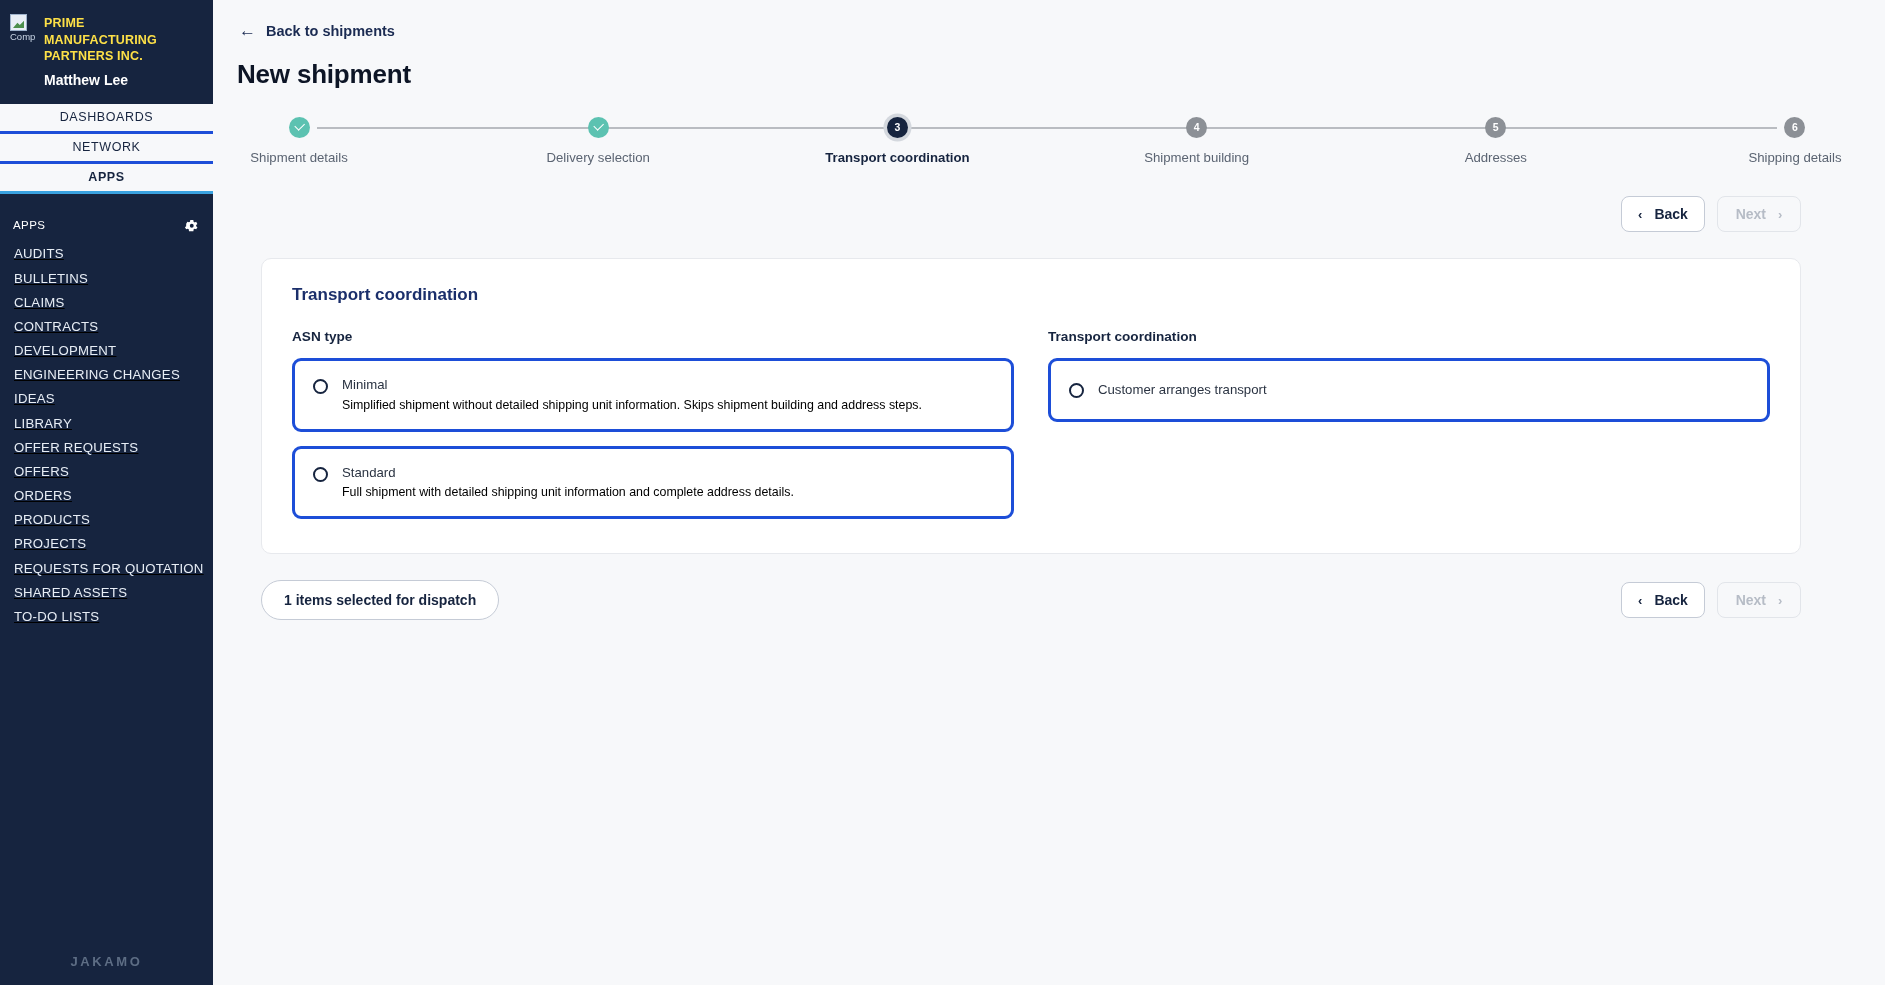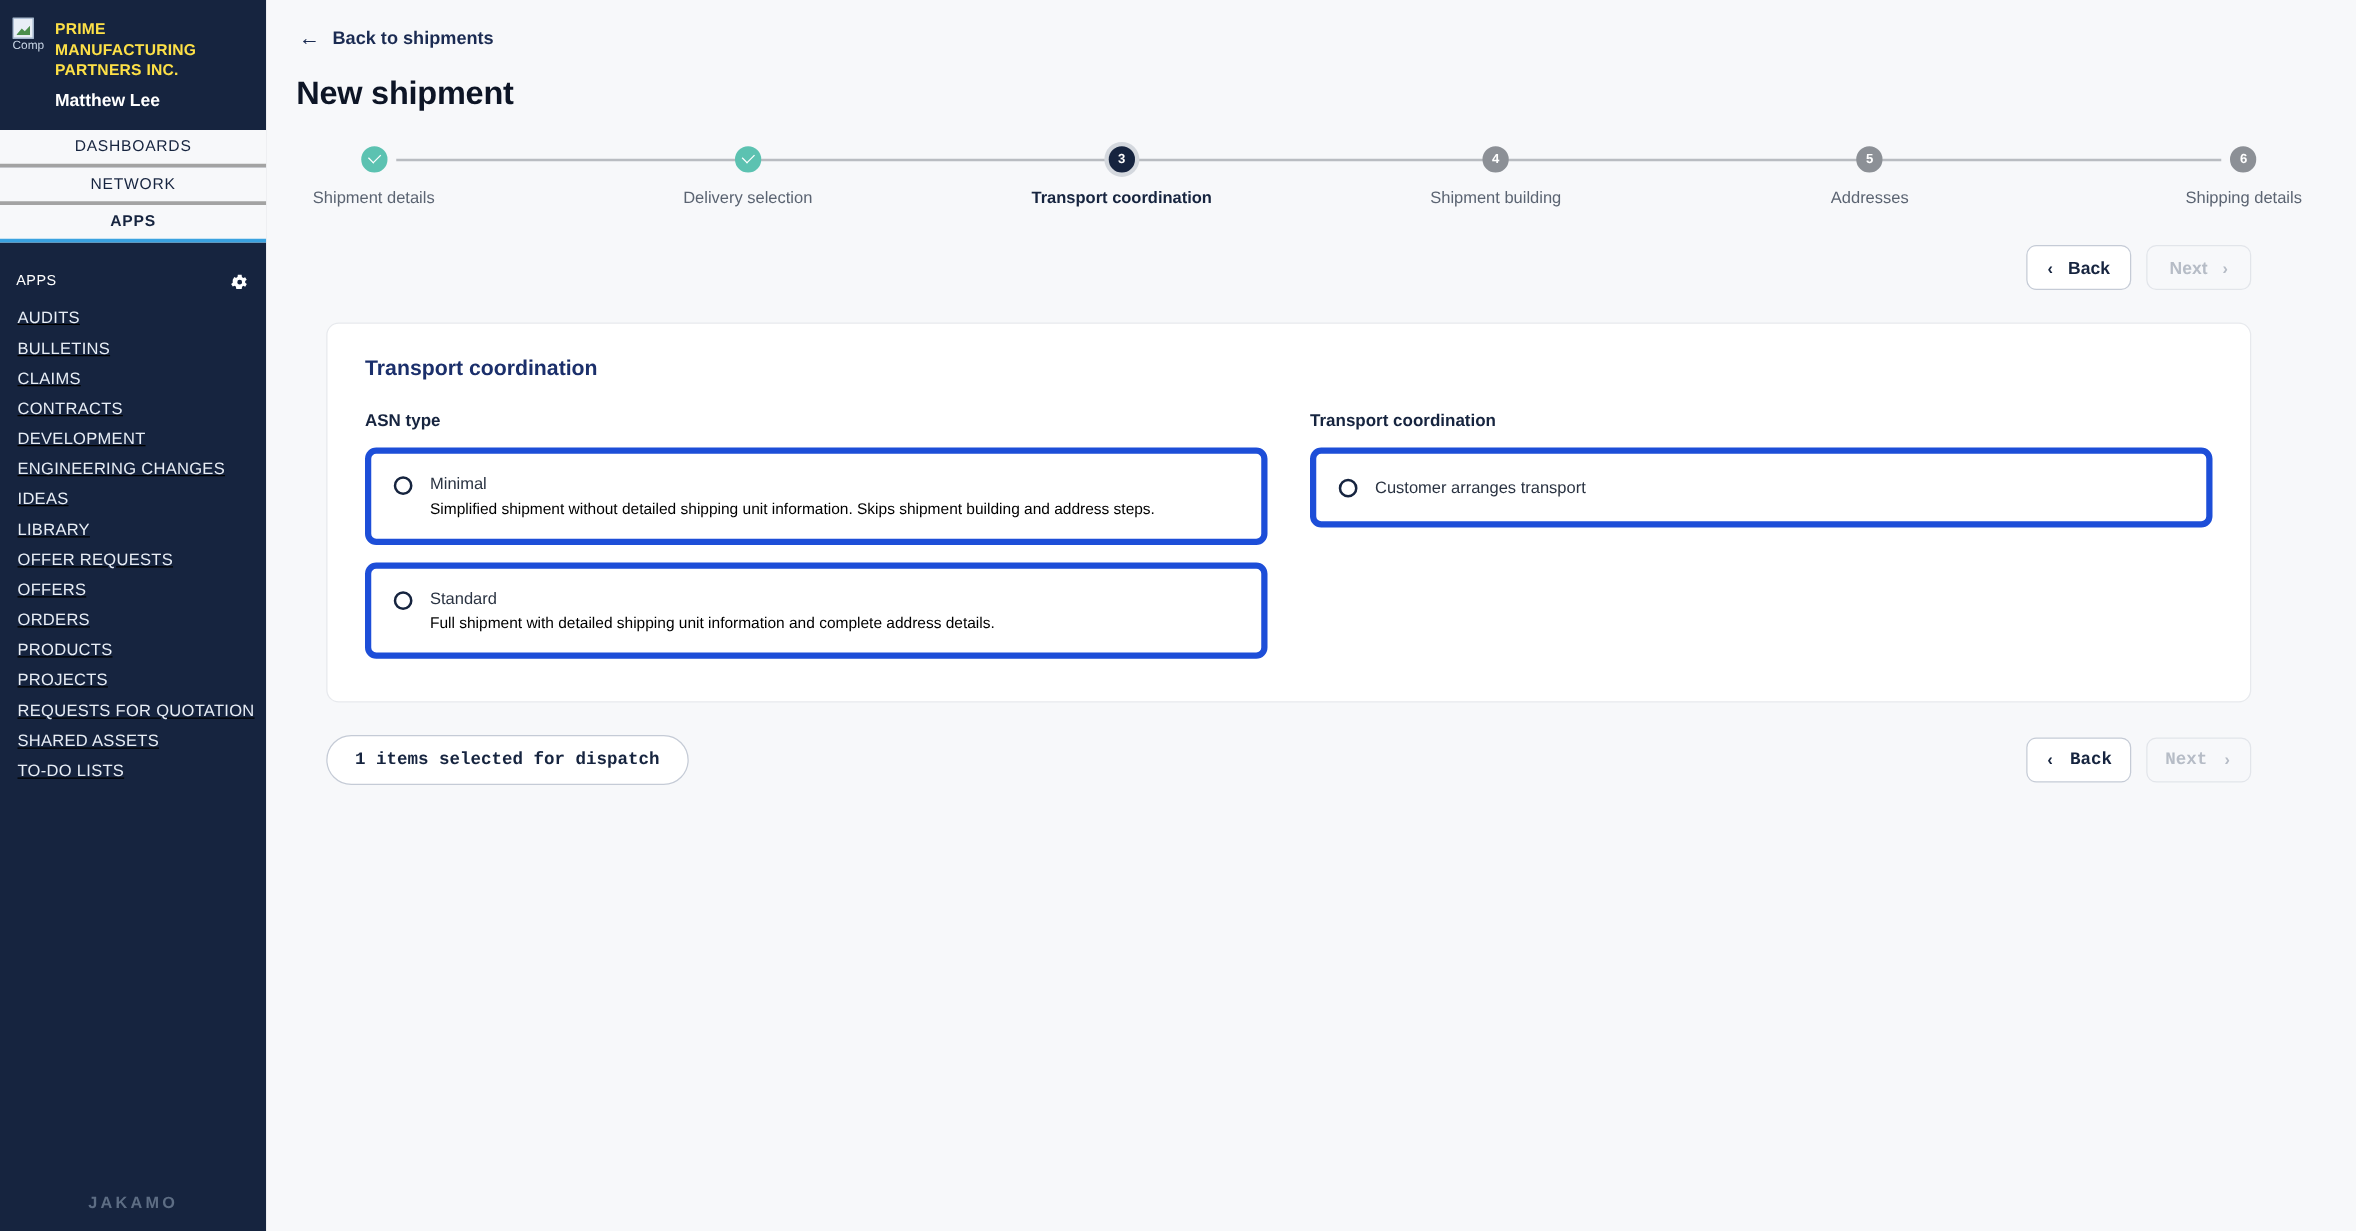--- a/index.html
+++ b/index.html
@@ -43,21 +43,21 @@
     color: #fde047; font-size: 12.5px; font-weight: 700;
     letter-spacing: .2px; line-height: 1.33; max-width: 160px;
   }
   .brand-user { color: #ffffff; font-size: 14px; font-weight: 700; margin-top: 4px; }
 
   .navtabs { display: flex; flex-direction: column; }
   .navtab {
     background: #f7f8fa; color: #16243f;
     font-size: 12.5px; font-weight: 400; letter-spacing: .6px;
     text-align: center; padding: 6px 0 7px;
-    border-bottom: 3px solid #a3a3a3;
+    border-bottom: 3px solid #1d4ed8;
     cursor: pointer;
   }
   .navtab.active { font-weight: 700; border-bottom: 3px solid #3aa2e0; }
 
   .apps-head {
     display: flex; align-items: center; justify-content: space-between;
     padding: 24px 14px 5px 13px;
   }
   .apps-head-label { color: #ffffff; font-size: 11.5px; letter-spacing: .4px; }
   .gear { width: 15px; height: 15px; position: relative; cursor: pointer; }
@@ -153,41 +153,40 @@
   }
   .card-title {
     color: #1b2f6b; font-size: 17px; font-weight: 700; margin-bottom: 24px;
   }
   .cols { display: flex; gap: 34px; }
   .col { flex: 1; }
   .col-label {
     color: #16243f; font-size: 13.6px; font-weight: 700; margin-bottom: 14px;
   }
   .option {
-    border: 5px solid #1d4ed8; border-radius: 9px;
+    border: 3px solid #1d4ed8; border-radius: 9px;
     background: #ffffff; padding: 16px 18px;
     display: flex; align-items: flex-start; gap: 14px;
     cursor: pointer; margin-bottom: 14px; min-height: 64px;
   }
   .option.single { align-items: center; }
   .option:last-child { margin-bottom: 4px; }
   .radio {
     width: 15px; height: 15px; min-width: 15px; border-radius: 50%;
     border: 2px solid #16243f; background: #ffffff; margin-top: 2px;
   }
   .option.single .radio { margin-top: 0; }
   .opt-texts { display: flex; flex-direction: column; gap: 3px; }
   .opt-title { color: #2a3342; font-size: 13.2px; line-height: 1.25; }
   .opt-desc { color: #000000; font-size: 12.4px; line-height: 1.3; }
 
   
   .footer {
     display: flex; align-items: center; justify-content: space-between;
     margin: 26px 42px 0 24px;
-    font-family: Liberation Mono, monospace;
   }
   .pill {
     border: 1px solid #c5cbd6; border-radius: 20px;
     background: #ffffff; color: #16243f;
     font-size: 14px; font-weight: 700;
     padding: 11px 22px; cursor: pointer;
   }
   .footer-btns { display: flex; gap: 12px; }
 </style>
 </head>

